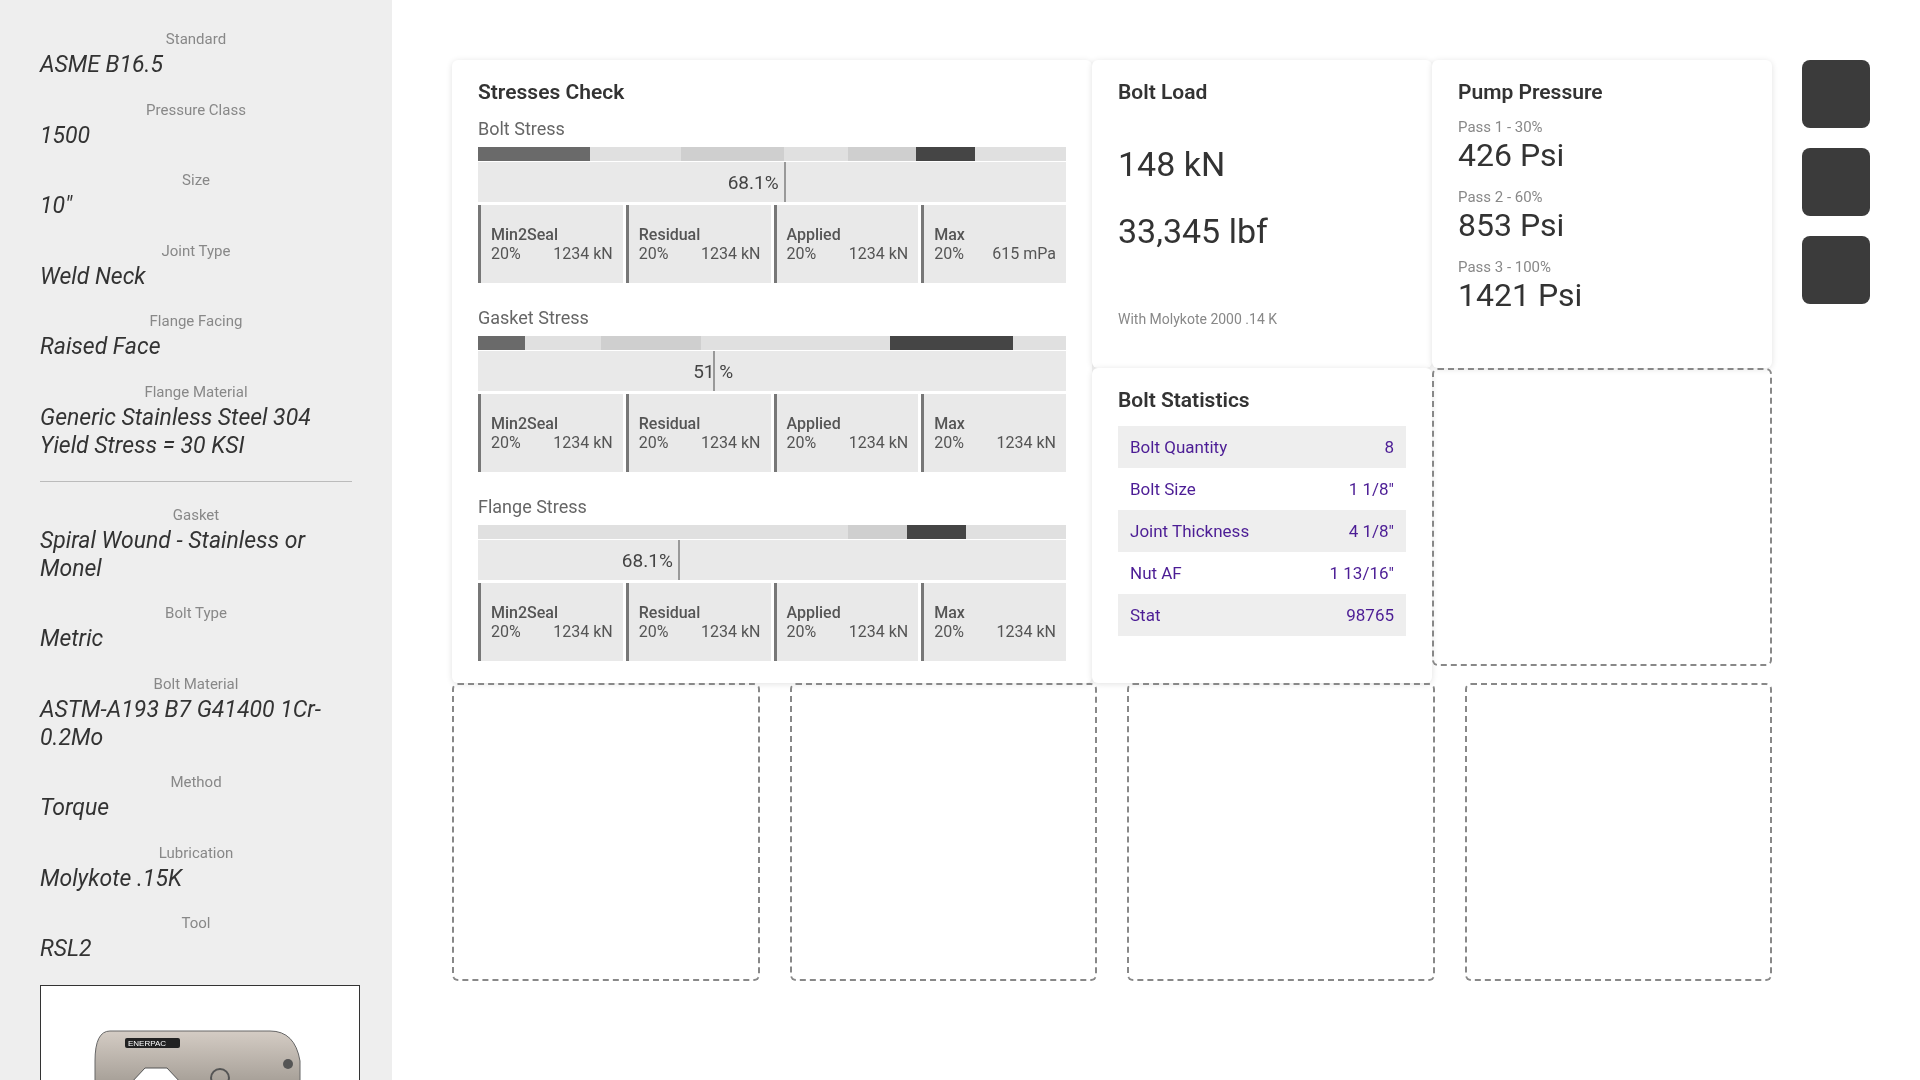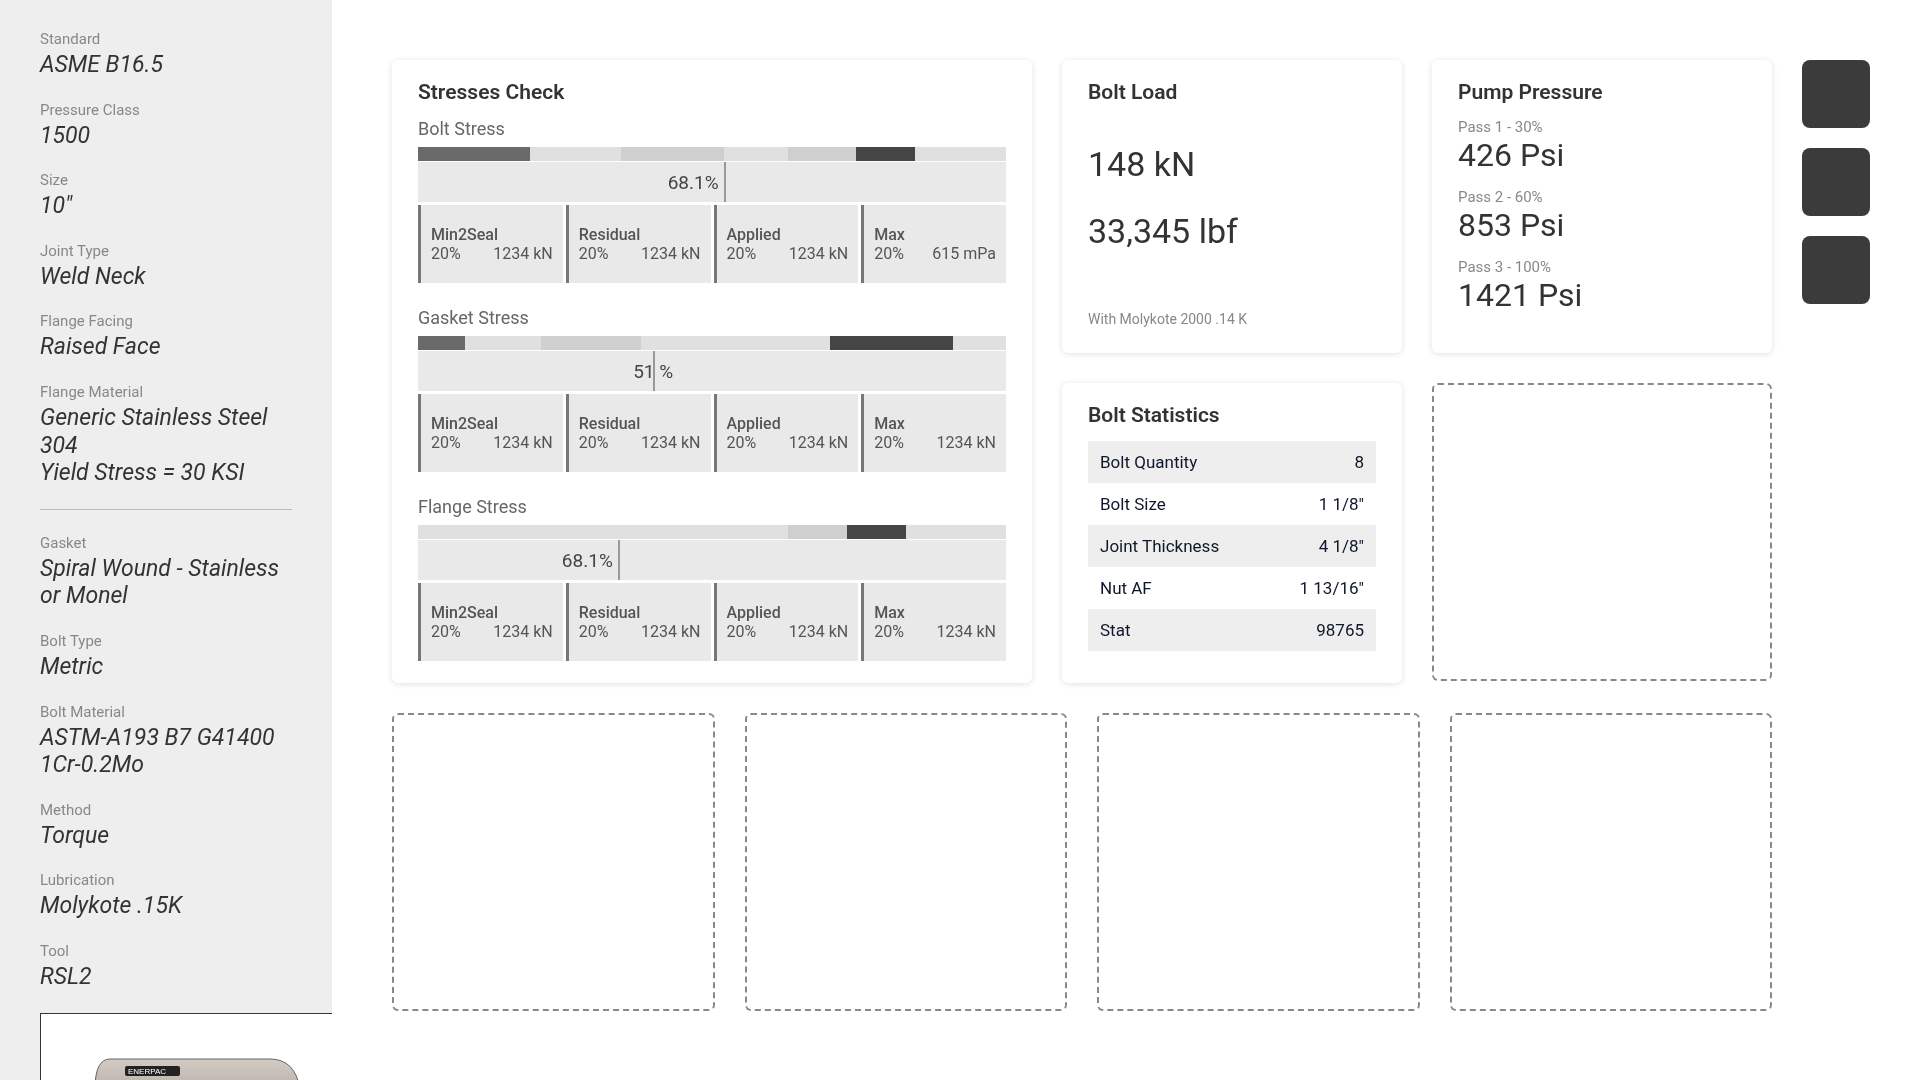--- a/index.html
+++ b/index.html
@@ -16,20 +16,21 @@
   width: 405px;
   background: #eeeeee;
   padding: 30px 40px;
   overflow-y: auto;
 }
 .field { margin-bottom: 22px; }
 .field-label {
   font-size: 15px;
   color: #888;
   margin-bottom: 3px;
+  text-align: center;
 }
 .field-value {
   font-size: 23px;
   color: #333;
   font-weight: 400;
   line-height: 1.2;
   font-style: italic;
 }
 .divider {
   border: none;
@@ -51,21 +52,20 @@
   flex: 1;
   padding: 60px 50px 30px 60px;
   display: flex;
   gap: 30px;
 }
 .grid {
   flex: 1;
   display: grid;
   grid-template-columns: 640px 340px 340px;
   grid-auto-rows: min-content;
-  gap: 30px;
   align-content: start;
 }
 .card {
   background: #fff;
   border-radius: 6px;
   box-shadow: 0 1px 6px rgba(0,0,0,0.12);
   padding: 20px 26px 22px 26px;
 }
 .card-title {
   font-size: 21px;
@@ -135,21 +135,21 @@
 .boltload-kn { font-size: 34px; color: #333; font-weight: 400; margin-top: 40px; }
 .boltload-lbf { font-size: 34px; color: #333; font-weight: 400; margin-top: 27px; }
 .boltload-note { font-size: 14px; color: #888; margin-top: 60px; }
 
 .pump-pass { margin-bottom: 14px; }
 .pump-pass-label { font-size: 15px; color: #888; margin-top: 6px; }
 .pump-pass-val { font-size: 32px; color: #333; }
 
 .stat-table { width: 100%; border-collapse: collapse; margin-top: 10px; }
 .stat-table tr:nth-child(odd) { background: #eee; }
-.stat-table td { padding: 11px 12px; font-size: 17px; color: #0f172a; }
+.stat-table td { padding: 11px 12px; font-size: 17px; color: #4c1d95; }
 .stat-table td:last-child { text-align: right; }
 
 .right-buttons {
   display: flex;
   flex-direction: column;
   gap: 20px;
   padding-top: 0;
 }
 .rbtn {
   width: 68px; height: 68px;

